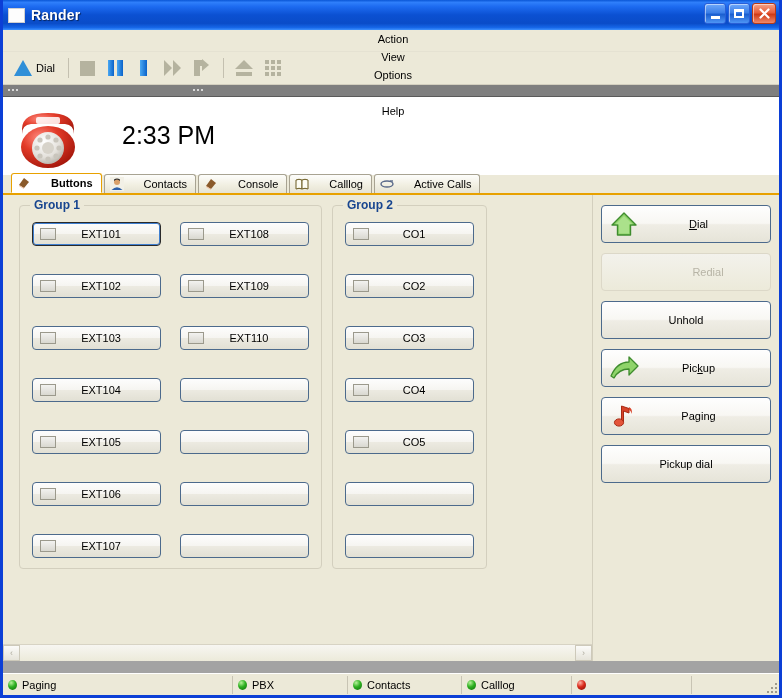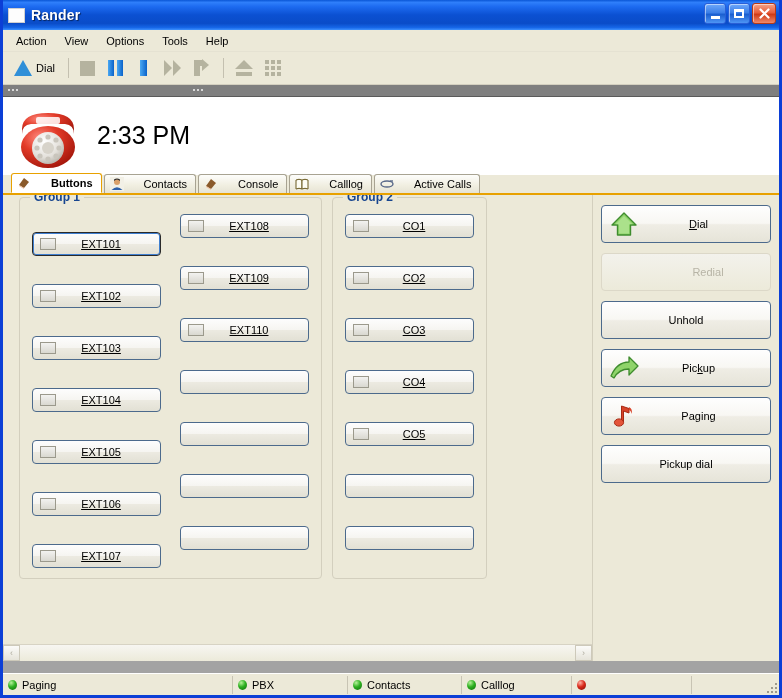--- a/index.html
+++ b/index.html
@@ -64,20 +64,21 @@
   .min-glyph { width:9px; height:3px; background:#fff; margin-top:7px; }
   .max-glyph { width:10px; height:9px; border:2px solid #fff; border-top-width:3px; }
 
   
   #menubar {
     height: 22px;
     background: #ece9d8;
     display: flex; align-items: center;
     padding-left: 4px;
     border-bottom: 1px solid #e5e2d2;
+    flex-direction: column;
   }
   .menu-item {
     padding: 3px 9px;
     font-size: 11px;
     color: #000;
     cursor: default;
   }
 
   
   #toolbar {
@@ -145,21 +146,21 @@
   #header {
     height: 78px;
     background: #ffffff;
     display: flex; align-items: center;
     padding-left: 14px;
     border-bottom: 1px solid #ffffff;
   }
   #phone-icon { width: 62px; height: 66px; flex: 0 0 auto; }
   #clock {
     font-size: 25px;
-    margin-left: 18px;
+    margin-left: 43px;
     color: #000;
     font-family: "Liberation Sans", sans-serif;
   }
 
   
   #tabstrip {
     height: 20px;
     background: #ece9d8;
     display: flex; align-items: flex-end;
     padding-left: 8px;
@@ -198,23 +199,22 @@
   }
   #leftpane {
     position: relative;
     width: 589px;
     height: 466px;
     overflow: hidden;
     background: #ece9d8;
   }
   #groups {
     display: flex;
-    padding: 2px 0 0 16px;
+    padding: 10px 0 0 16px;
     gap: 10px;
-    text-decoration: underline;
   }
   .groupbox {
     border: 1px solid #d3cfbe;
     border-radius: 4px;
     padding: 16px 12px 10px 12px;
     position: relative;
     background: transparent;
   }
   .group-title {
     position: absolute;
@@ -234,21 +234,20 @@
     border-radius: 4px;
     background: linear-gradient(to bottom,#fdfdfd 0%, #f6f5f1 48%, #eceae1 52%, #e2e0d4 100%);
     display: flex; align-items: center;
     font-size: 11px;
     position: relative;
     cursor: default;
   }
   .lbtn.focused {
     border: 1px solid #2a2a2a;
     box-shadow: inset 0 0 0 1px #3f7fd0;
-    margin-top: 18px;
   }
   .lbtn .led {
     width: 16px; height: 12px;
     margin-left: 7px;
     border: 1px solid #9b998c;
     background: linear-gradient(to bottom,#f2f2f0,#d9d8d0);
     flex: 0 0 auto;
   }
   .lbtn .lbl {
     flex: 1 1 auto;

